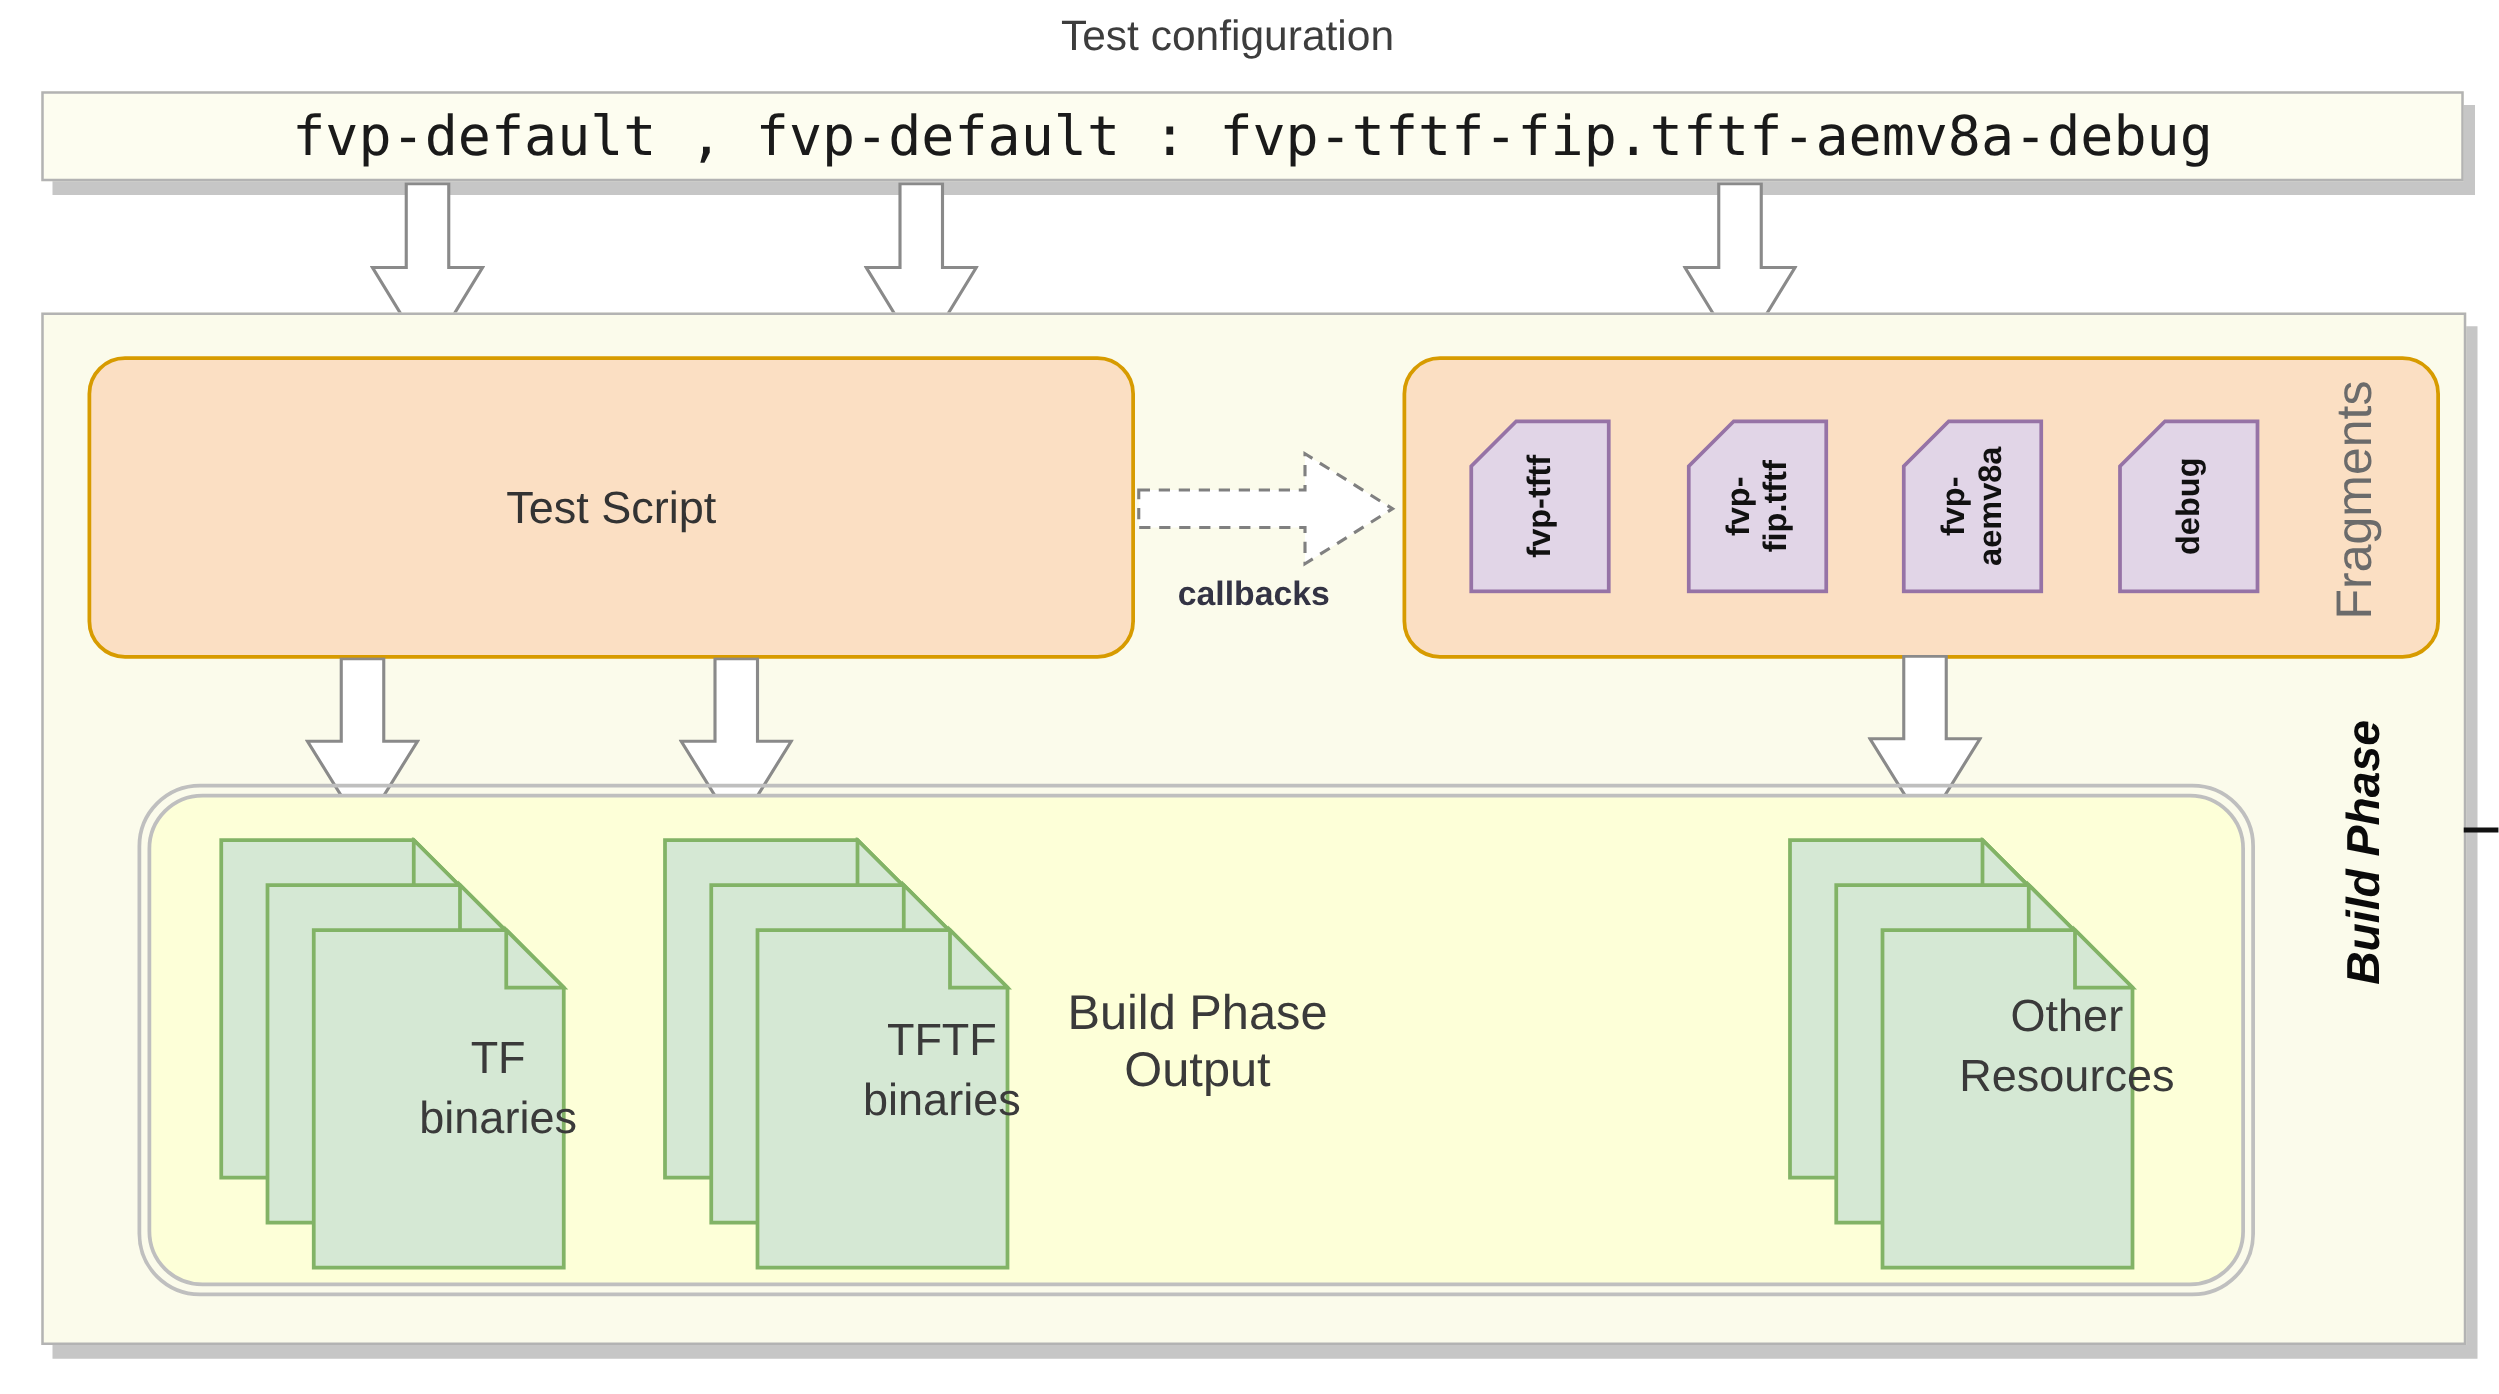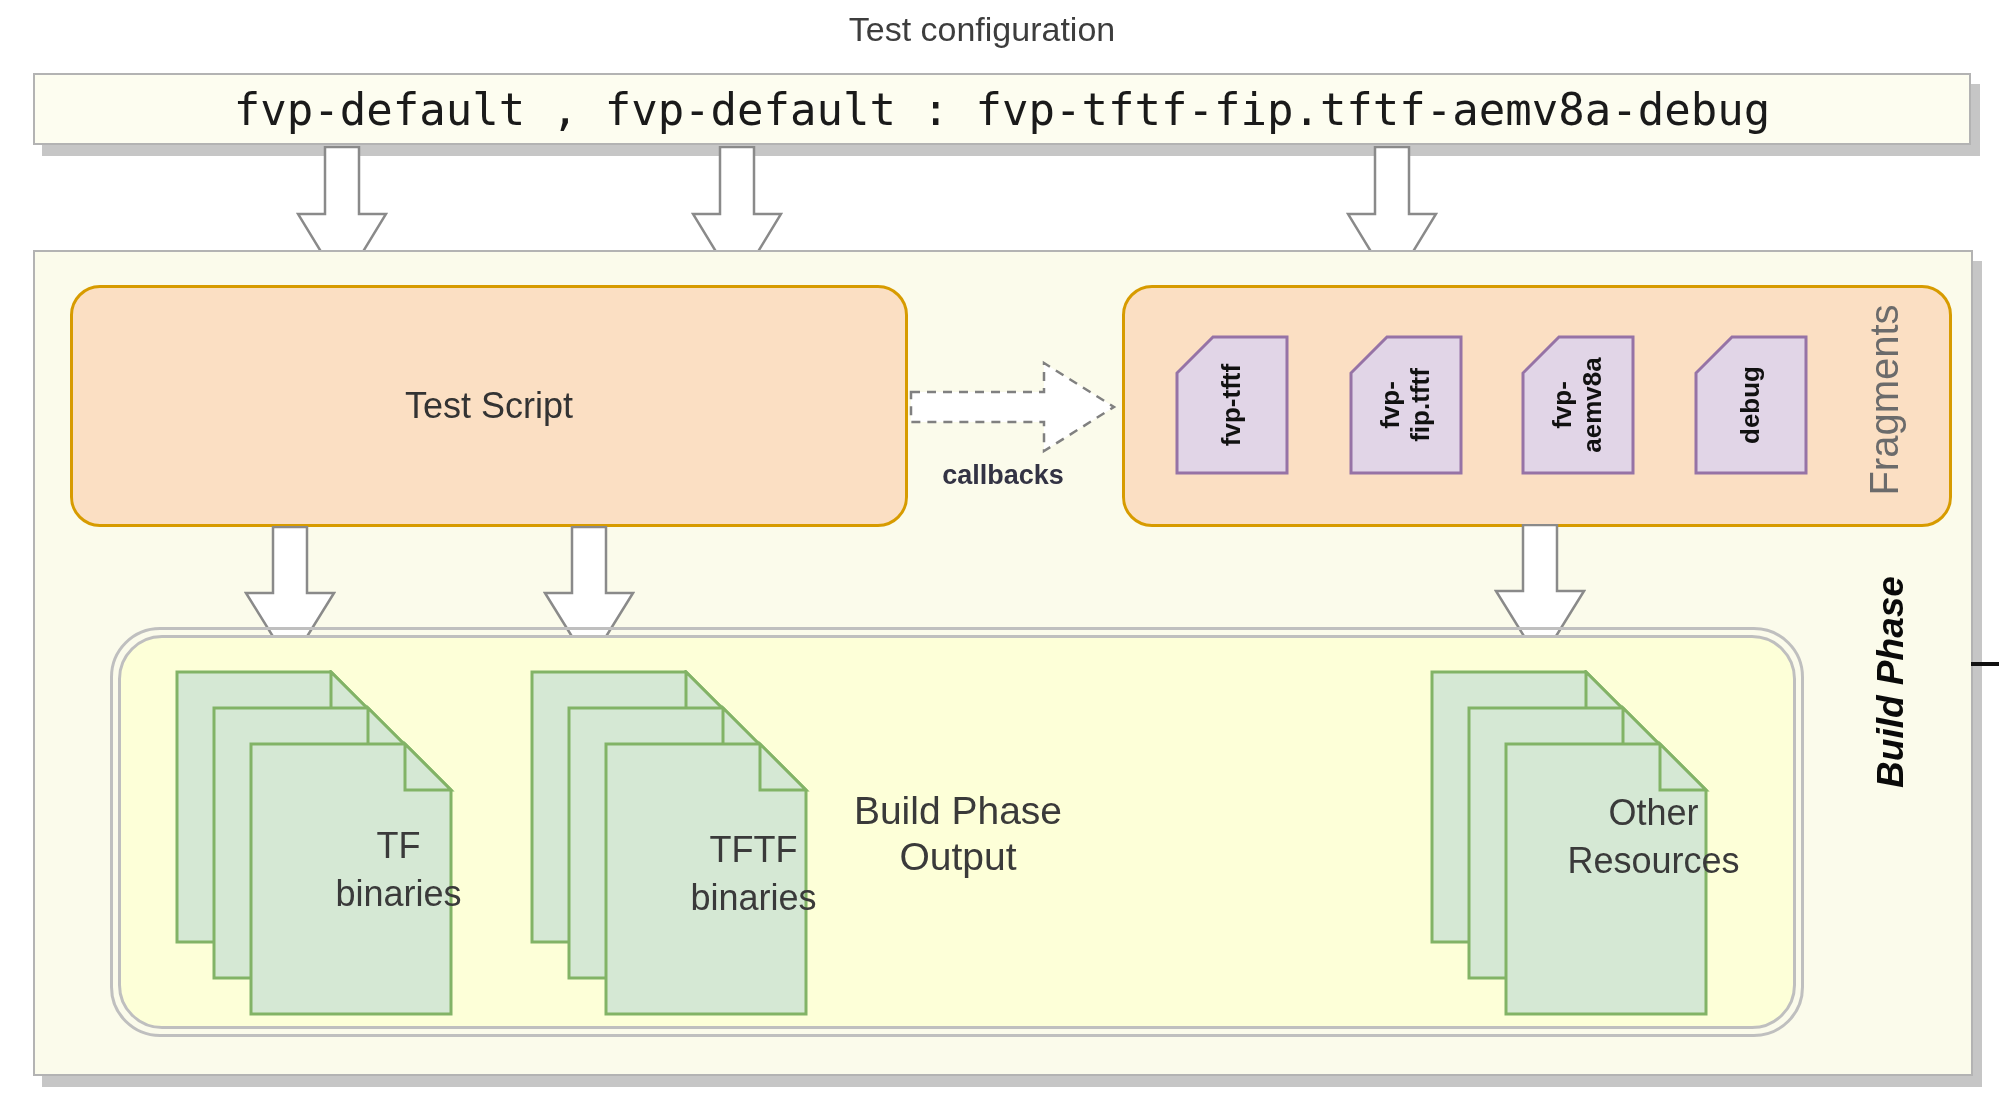--- a/index.html
+++ b/index.html
@@ -201,21 +201,21 @@
   <svg class="abs" style="left:530px;top:670px" width="280" height="346" viewBox="0 0 280 346">
     <g fill="#d5e8d4" stroke="#82b366" stroke-width="3">
       <polygon points="2,2 156,2 202,48 202,272 2,272"></polygon>
       <polygon points="156,2 156,48 202,48"></polygon>
       <polygon points="39,38 193,38 239,84 239,308 39,308"></polygon>
       <polygon points="193,38 193,84 239,84"></polygon>
       <polygon points="76,74 230,74 276,120 276,344 76,344"></polygon>
       <polygon points="230,74 230,120 276,120"></polygon>
     </g>
   </svg>
-  <div class="abs stack-label" style="left:604px;top:826px">TFTF
+  <div class="abs stack-label" style="left:604px;top:808px">TFTF
 binaries</div>
 
   <svg class="abs" style="left:1430px;top:670px" width="280" height="346" viewBox="0 0 280 346">
     <g fill="#d5e8d4" stroke="#82b366" stroke-width="3">
       <polygon points="2,2 156,2 202,48 202,272 2,272"></polygon>
       <polygon points="156,2 156,48 202,48"></polygon>
       <polygon points="39,38 193,38 239,84 239,308 39,308"></polygon>
       <polygon points="193,38 193,84 239,84"></polygon>
       <polygon points="76,74 230,74 276,120 276,344 76,344"></polygon>
       <polygon points="230,74 230,120 276,120"></polygon>

